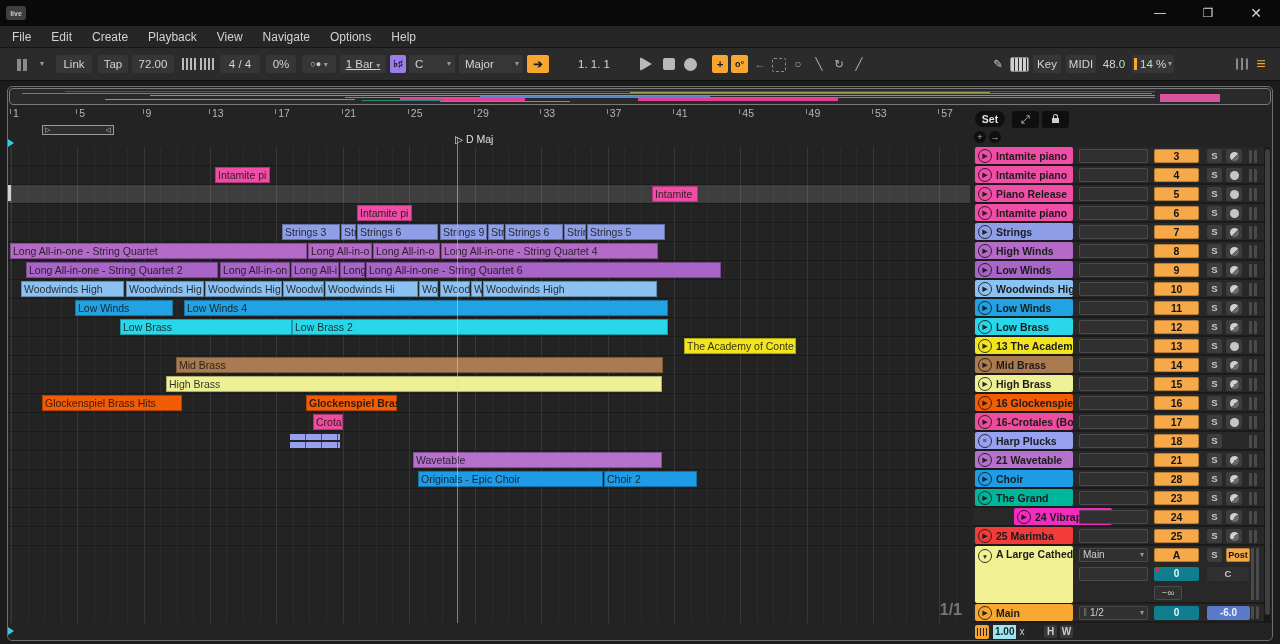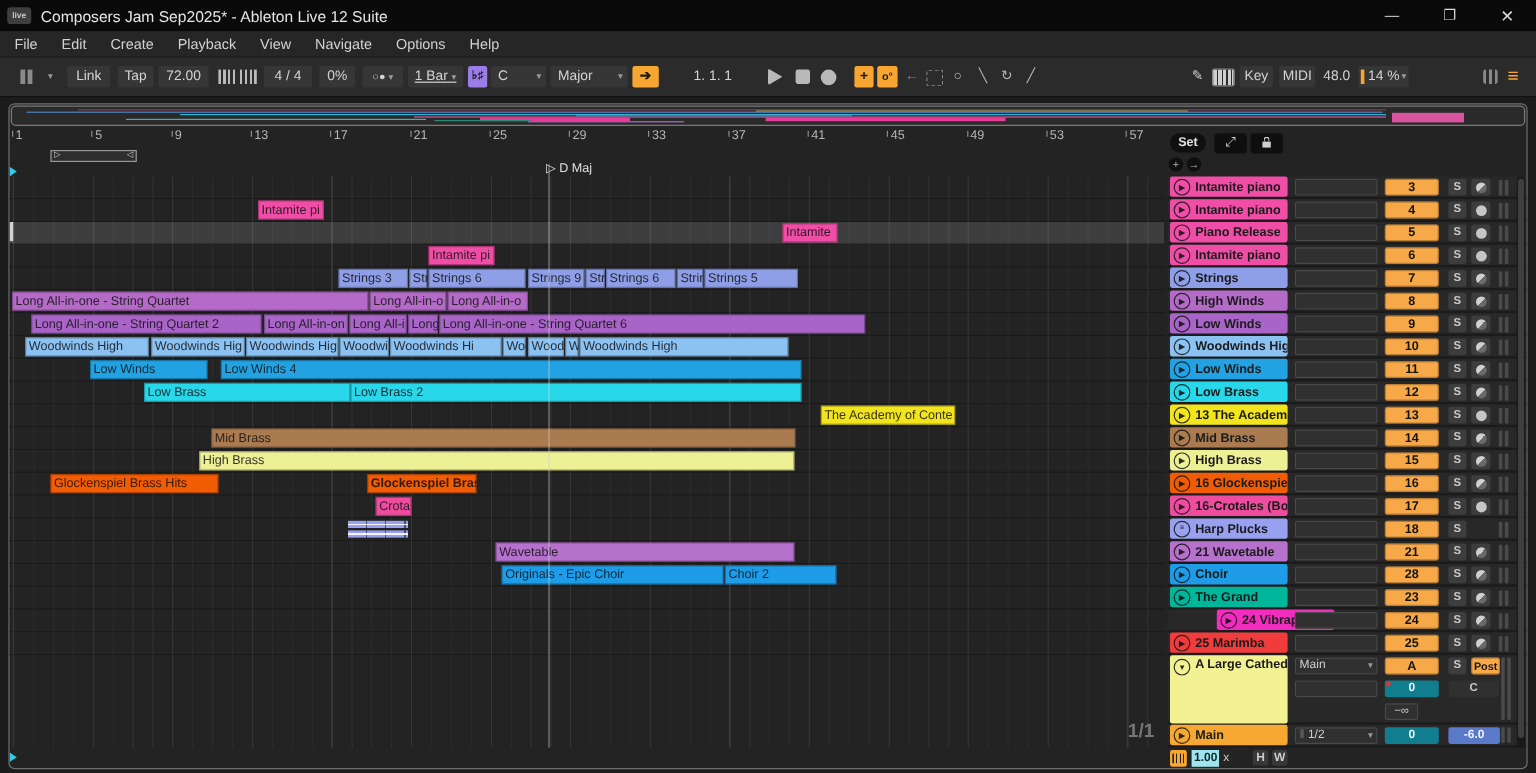--- a/index.html
+++ b/index.html
@@ -75,21 +75,20 @@
   #zoomlevel{position:absolute;left:900px;top:514px;width:54px;text-align:right;font-size:16px;font-weight:bold;color:#757575;}
   #scrollbar{position:absolute;left:1256px;top:60px;width:7px;height:476px;background:#191919;border-radius:3px;}
   #scrollthumb{position:absolute;left:1px;top:2px;width:5px;height:466px;background:#3f3f3f;border-radius:3px;}
   .smallbtn{position:absolute;background:#383838;color:#cccccc;font-size:10px;font-weight:bold;text-align:center;border-radius:2px;}
 </style>
 </head>
 <body>
 
 <div id="titlebar">
   <div id="logo">live</div>
-  <div>Composers Jam Sep2025* - Ableton Live 12 Suite</div>
   <div class="winbtn" style="left:1140px;">—</div>
   <div class="winbtn" style="left:1188px;">❐</div>
   <div class="winbtn" style="left:1236px;font-size:14px;">✕</div>
 </div>
 
 <div id="menubar">
     <div class="menu-item">File</div>
     <div class="menu-item">Edit</div>
     <div class="menu-item">Create</div>
     <div class="menu-item">Playback</div>
@@ -204,20 +203,21 @@
         <div class="clip" style="left: 432px; width: 47px; background: rgb(142, 159, 232);">Strings 9</div>
         <div class="clip" style="left: 480px; width: 16px; background: rgb(142, 159, 232);">Str</div>
         <div class="clip" style="left: 497px; width: 58px; background: rgb(142, 159, 232);">Strings 6</div>
         <div class="clip" style="left: 556px; width: 22px; background: rgb(142, 159, 232);">Strin</div>
         <div class="clip" style="left: 579px; width: 78px; background: rgb(142, 159, 232);">Strings 5</div>
       </div>
       <div class="trackrow" style="top: 95px;">
         <div class="clip" style="left: 2px; width: 297px; background: rgb(180, 107, 200);">Long All-in-one - String Quartet</div>
         <div class="clip" style="left: 300px; width: 64px; background: rgb(180, 107, 200);">Long All-in-o</div>
         <div class="clip" style="left: 365px; width: 67px; background: rgb(180, 107, 200);">Long All-in-o</div>
+        <div class="clip" style="left: 433px; width: 217px; background: rgb(180, 107, 200);">Long All-in-one - String Quartet 4</div>
       </div>
       <div class="trackrow" style="top: 114px;">
         <div class="clip" style="left: 18px; width: 192px; background: rgb(169, 100, 200);">Long All-in-one - String Quartet 2</div>
         <div class="clip" style="left: 212px; width: 70px; background: rgb(169, 100, 200);">Long All-in-on</div>
         <div class="clip" style="left: 283px; width: 48px; background: rgb(169, 100, 200);">Long All-i</div>
         <div class="clip" style="left: 332px; width: 25px; background: rgb(169, 100, 200);">Long</div>
         <div class="clip" style="left: 358px; width: 355px; background: rgb(169, 100, 200);">Long All-in-one - String Quartet 6</div>
       </div>
       <div class="trackrow" style="top: 133px;">
         <div class="clip" style="left: 13px; width: 103px; background: rgb(140, 194, 242);">Woodwinds High</div>

